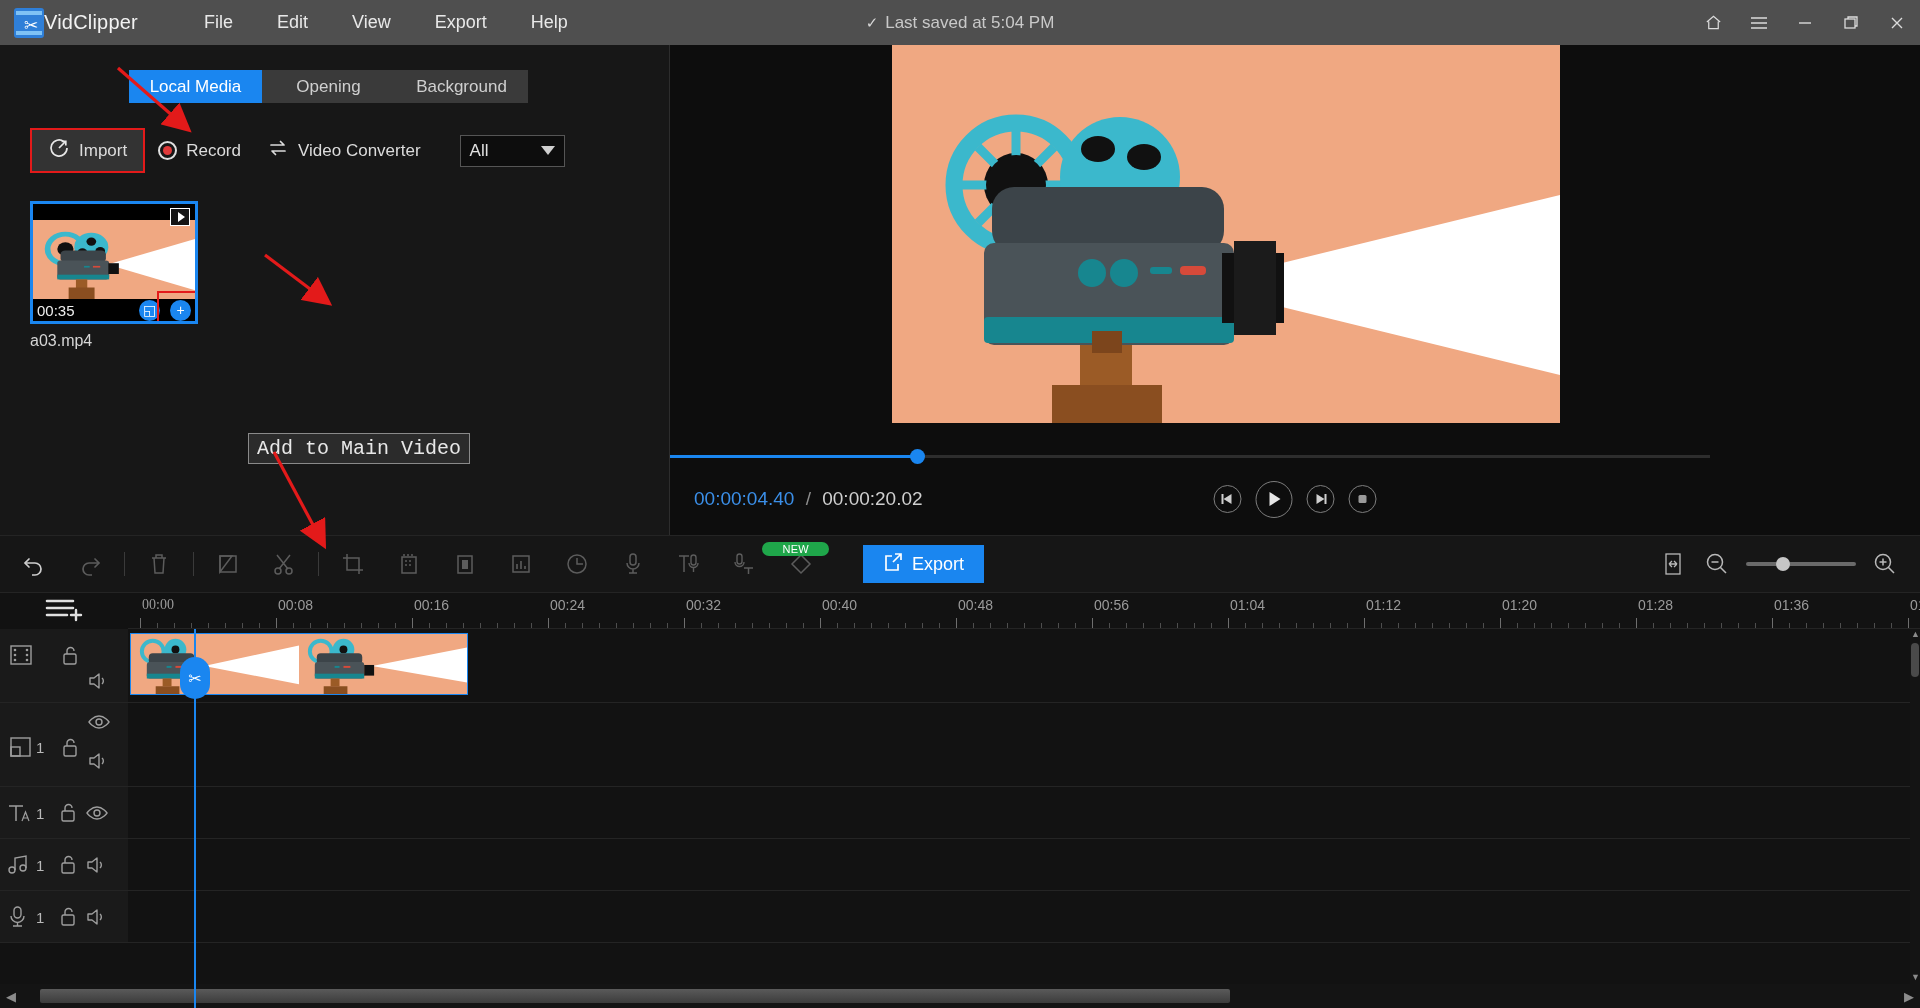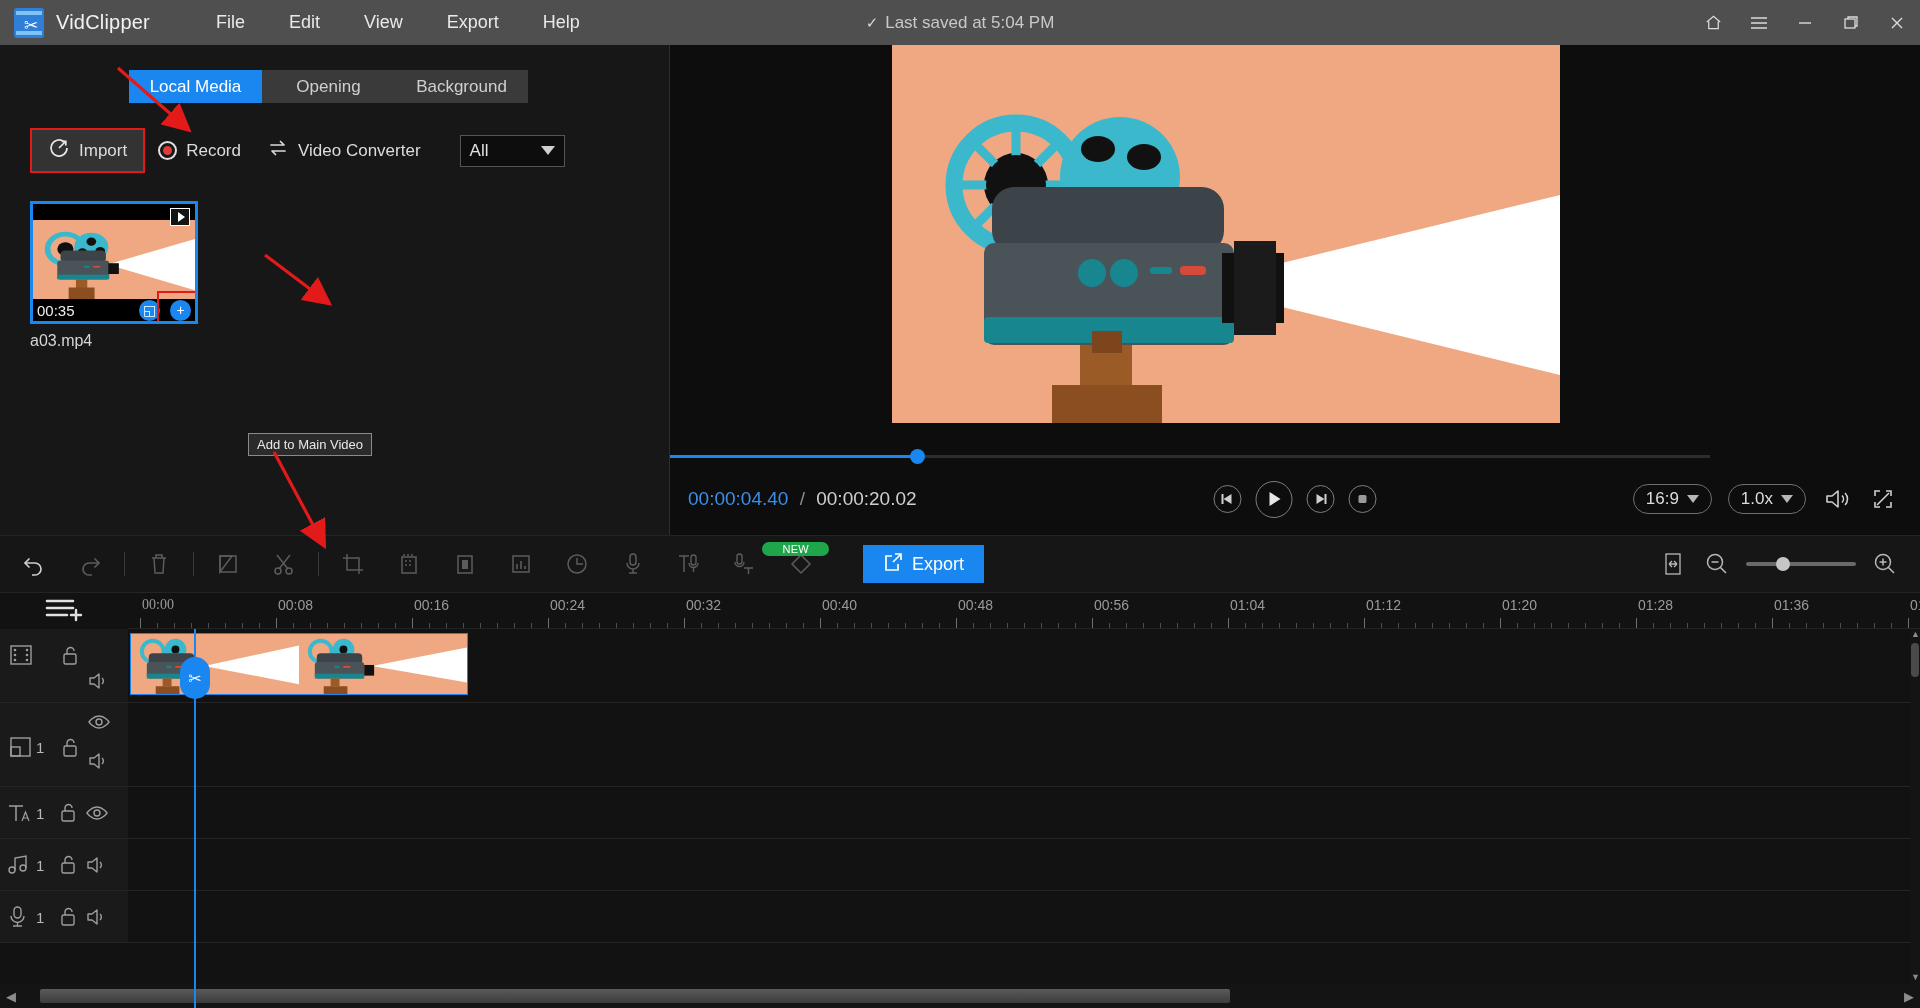--- a/index.html
+++ b/index.html
@@ -17,21 +17,21 @@
     height:45px; background:#4f4f4f; display:flex; align-items:center;
     flex:0 0 45px; position:relative;
   }
   .logo-box { width:30px; height:30px; margin-left:14px; position:relative; border-radius:3px;
     background:#2f7fd8; display:flex; align-items:center; justify-content:center; }
   .logo-box .strip { position:absolute; left:2px; right:2px; height:4px; background:#7fc2f5; }
   .logo-box .strip.top { top:3px; }
   .logo-box .strip.bot { bottom:3px; }
   .logo-box .sciss { position:relative; z-index:2; font-size:17px; color:#fff; line-height:1;
     transform:translate(2px,3px); }
-  .app-title { font-size:20px; color:#f2f2f2; margin-left:12px; letter-spacing:.2px; }
+  .app-title { font-size:20px; color:#f2f2f2; letter-spacing:.2px; }
   .menubar { display:flex; margin-left:44px; gap:0; }
   .menu-item { font-size:18px; color:#e9e9e9; padding:6px 22px; cursor:default; }
   .saved { position:absolute; left:50%; transform:translateX(-50%); font-size:17px; color:#c9c9c9;
     display:flex; align-items:center; gap:7px; }
   .saved .chk { color:#d8d8d8; font-size:15px; }
   .wincontrols { position:absolute; right:0; top:0; height:45px; display:flex; align-items:center; }
   .wc { width:46px; height:45px; display:flex; align-items:center; justify-content:center; cursor:default; }
   .wc svg { display:block; }
 
   
@@ -77,34 +77,34 @@
   .thumbfoot { position:absolute; left:0; right:0; bottom:0; height:22px; background:#000;
     display:flex; align-items:center; padding:0 4px; }
   .thumbfoot .dur { font-size:15px; color:#eee; }
   .thumbfoot .acts { margin-left:auto; display:flex; align-items:center; gap:10px; }
   .circbtn { width:21px; height:21px; border-radius:50%; background:#1a86f0;
     display:flex; align-items:center; justify-content:center; color:#fff; font-size:14px; }
   .addhl { position:absolute; right:-2px; bottom:-4px; width:40px; height:34px;
     border:2px solid #e31a1a; pointer-events:none; }
   .medianame { margin-top:8px; font-size:16px; color:#d6d6d6; }
   .tooltip { position:absolute; left:248px; top:388px; background:#2b2b2b; border:1px solid #8a8a8a;
-    color:#e8e8e8; font-size:13px; padding:3px 8px; }
+    color:#e8e8e8; font-size:20px; padding:3px 8px;font-family:Liberation Mono, monospace; }
 
   
   .preview { flex:1; background:#0d0d0d; position:relative; display:flex; flex-direction:column; }
   .stage { flex:1; position:relative; display:flex; align-items:center; justify-content:center;
     overflow:hidden; }
   .canvas { position:absolute; left:222px; top:0; width:668px; height:378px; background:#F0A882; }
   .seekwrap { position:relative; height:14px; margin:0 0 0 0; }
   .seekline { position:absolute; left:0; right:210px; top:6px; height:3px; background:#2d2d2d; }
   .seekfill { position:absolute; left:0; top:6px; height:3px; width:245px; background:#1a86f0; }
   .seekknob { position:absolute; left:240px; top:0; width:15px; height:15px; border-radius:50%;
     background:#1a86f0; }
   .playerbar { height:72px; display:flex; align-items:center; position:relative; }
-  .times { margin-left:18px; font-size:19px; }
+  .times { margin-left:24px; font-size:19px; }
   .times .cur { color:#3b8fe8; }
   .times .sep { color:#8d8d8d; margin:0 6px; }
   .times .tot { color:#cfcfcf; }
   .transport { position:absolute; left:50%; transform:translateX(-50%); display:flex;
     align-items:center; gap:14px; }
   .tbtn { width:28px; height:28px; border-radius:50%; border:1px solid #7d7d7d;
     display:flex; align-items:center; justify-content:center; cursor:default; color:#cfcfcf; }
   .tbtn.big { width:37px; height:37px; }
   .rightctl { margin-left:auto; margin-right:22px; display:flex; align-items:center; gap:16px; }
   .pill { height:30px; min-width:78px; border-radius:15px; border:1px solid #6f6f6f;
@@ -369,42 +369,20 @@
           </div>
           <div class="tbtn">
             <svg width="14" height="12" viewBox="0 0 14 12">
                 <polygon points="3,1 11,6 3,11" fill="#cfcfcf"></polygon>
                 <rect x="11" y="1" width="2" height="10" fill="#cfcfcf"></rect>
               </svg>
           </div>
           <div class="tbtn">
             <svg width="12" height="12" viewBox="0 0 12 12">
                 <rect x="2" y="2" width="8" height="8" rx="1.5" fill="#9a9a9a"></rect>
-              </svg>
-          </div>
-        </div>
-        <div class="rightctl">
-          <div class="pill">
-            <span>16:9</span>
-            <span class="caret"></span>
-          </div>
-          <div class="pill">
-            <span>1.0x</span>
-            <span class="caret"></span>
-          </div>
-          <div class="iconbtn">
-            <svg width="26" height="24" viewBox="0 0 26 24">
-                <path d="M3 9h5l6-5v16l-6-5H3z" fill="none" stroke="#cfcfcf" stroke-width="1.6" stroke-linejoin="round"></path>
-                <path d="M18 8.5a5 5 0 0 1 0 7M21 6a8.5 8.5 0 0 1 0 12" fill="none" stroke="#cfcfcf" stroke-width="1.6"></path>
-              </svg>
-          </div>
-          <div class="iconbtn">
-            <svg width="24" height="24" viewBox="0 0 24 24">
-                <path d="M4 9V4h5M20 15v5h-5M20 9V4h-5M4 15v5h5" fill="none" stroke="#cfcfcf" stroke-width="1.6"></path>
-                <path d="M6 18L18 6" stroke="#cfcfcf" stroke-width="1.6"></path>
               </svg>
           </div>
         </div>
       </div>
     </div>
   </div>
 
   <div class="edittoolbar">
     <div class="etool">
       <svg width="24" height="24" viewBox="0 0 24 24">

